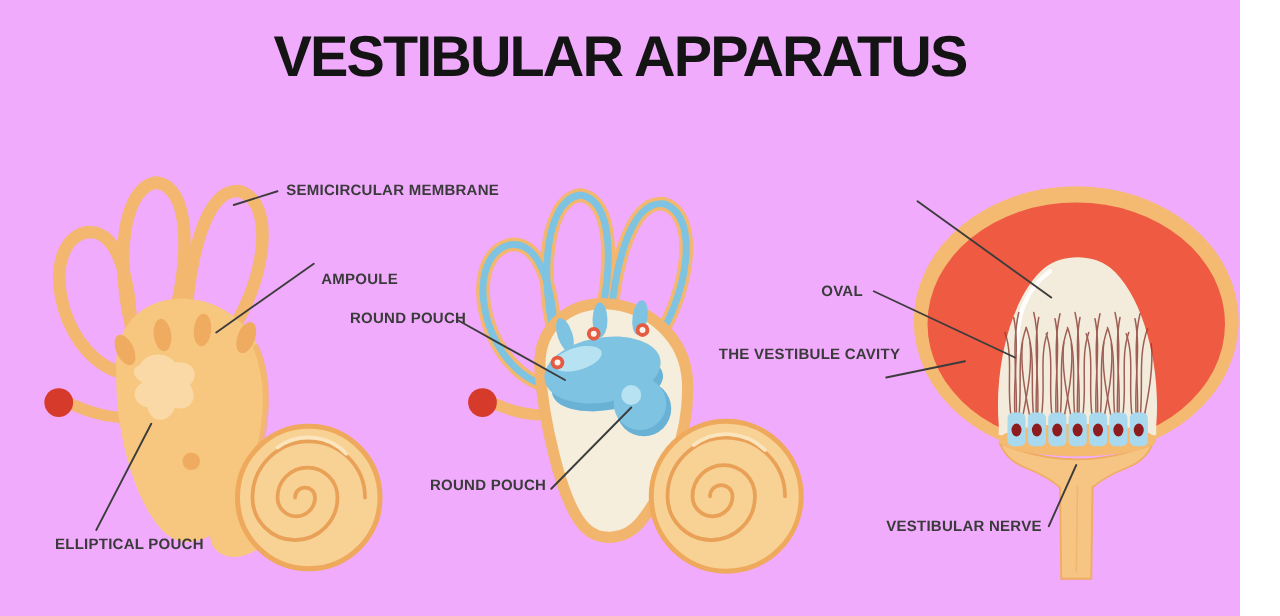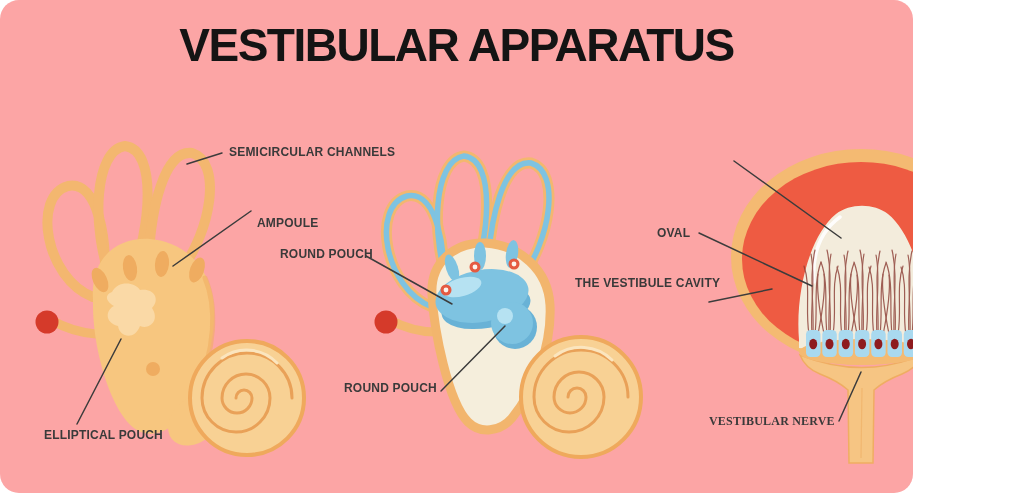--- a/index.html
+++ b/index.html
@@ -1,17 +1,17 @@
 <!DOCTYPE html>
 <html><head>
 <meta charset="utf-8">
 <style>
   html,body{margin:0;padding:0;background:#ffffff;}
-  #stage{position:relative;width:913px;height:493px;background:#fca5a5;overflow:hidden;
-         font-family:"Liberation Sans",sans-serif;border-radius:19px;}
+  #stage{position:relative;width:992px;height:493px;background:#f0abfc;overflow:hidden;
+         font-family:"Liberation Sans",sans-serif;}
   #title{position:absolute;left:0;right:0;top:18px;text-align:center;
          font-size:46px;font-weight:800;letter-spacing:-1.5px;color:#141414;
          font-family:"Liberation Sans",sans-serif;}
   .label{position:absolute;font-size:12px;font-weight:700;color:#3a3a3a;
          letter-spacing:.2px;white-space:nowrap;}
   svg{position:absolute;left:0;top:0;}
   .canal{fill:none;stroke:#F3B76F;stroke-width:10;stroke-linecap:round;}
   .canalM{fill:none;stroke:#F3B76F;stroke-width:11;stroke-linecap:round;}
   .canalBlue{fill:none;stroke:#7EC3E1;stroke-width:5.5;stroke-linecap:round;}
   .stalk{fill:none;stroke:#F3B76F;stroke-width:9;stroke-linecap:round;}
@@ -135,22 +135,22 @@
       <line class="leader" x1="77" y1="424" x2="121" y2="339"></line>
       <line class="leader" x1="366" y1="256" x2="452" y2="304"></line>
       <line class="leader" x1="441" y1="391" x2="505" y2="326"></line>
       <line class="leader" x1="734" y1="161" x2="841" y2="238"></line>
       <line class="leader" x1="699" y1="233" x2="812" y2="286"></line>
       <line class="leader" x1="709" y1="302" x2="772" y2="289"></line>
       <line class="leader" x1="839" y1="421" x2="861" y2="372"></line>
     </g>
   </svg>
 
-  <div class="label" style="left:229px;top:145px;">SEMICIRCULAR CHANNELS</div>
+  <div class="label" style="left:229px;top:145px;">SEMICIRCULAR MEMBRANE</div>
   <div class="label" style="left:257px;top:216px;">AMPOULE</div>
   <div class="label" style="left:44px;top:428px;">ELLIPTICAL POUCH</div>
   <div class="label" style="left:280px;top:247px;">ROUND POUCH</div>
   <div class="label" style="left:344px;top:381px;">ROUND POUCH</div>
   <div class="label" style="left:657px;top:226px;">OVAL</div>
   <div class="label" style="left:575px;top:276px;">THE VESTIBULE CAVITY</div>
-  <div class="label" style="left:709px;top:414px;font-family:Liberation Serif, serif;">VESTIBULAR NERVE</div>
+  <div class="label" style="left:709px;top:414px;">VESTIBULAR NERVE</div>
 
 </div>
 
 </body></html>

